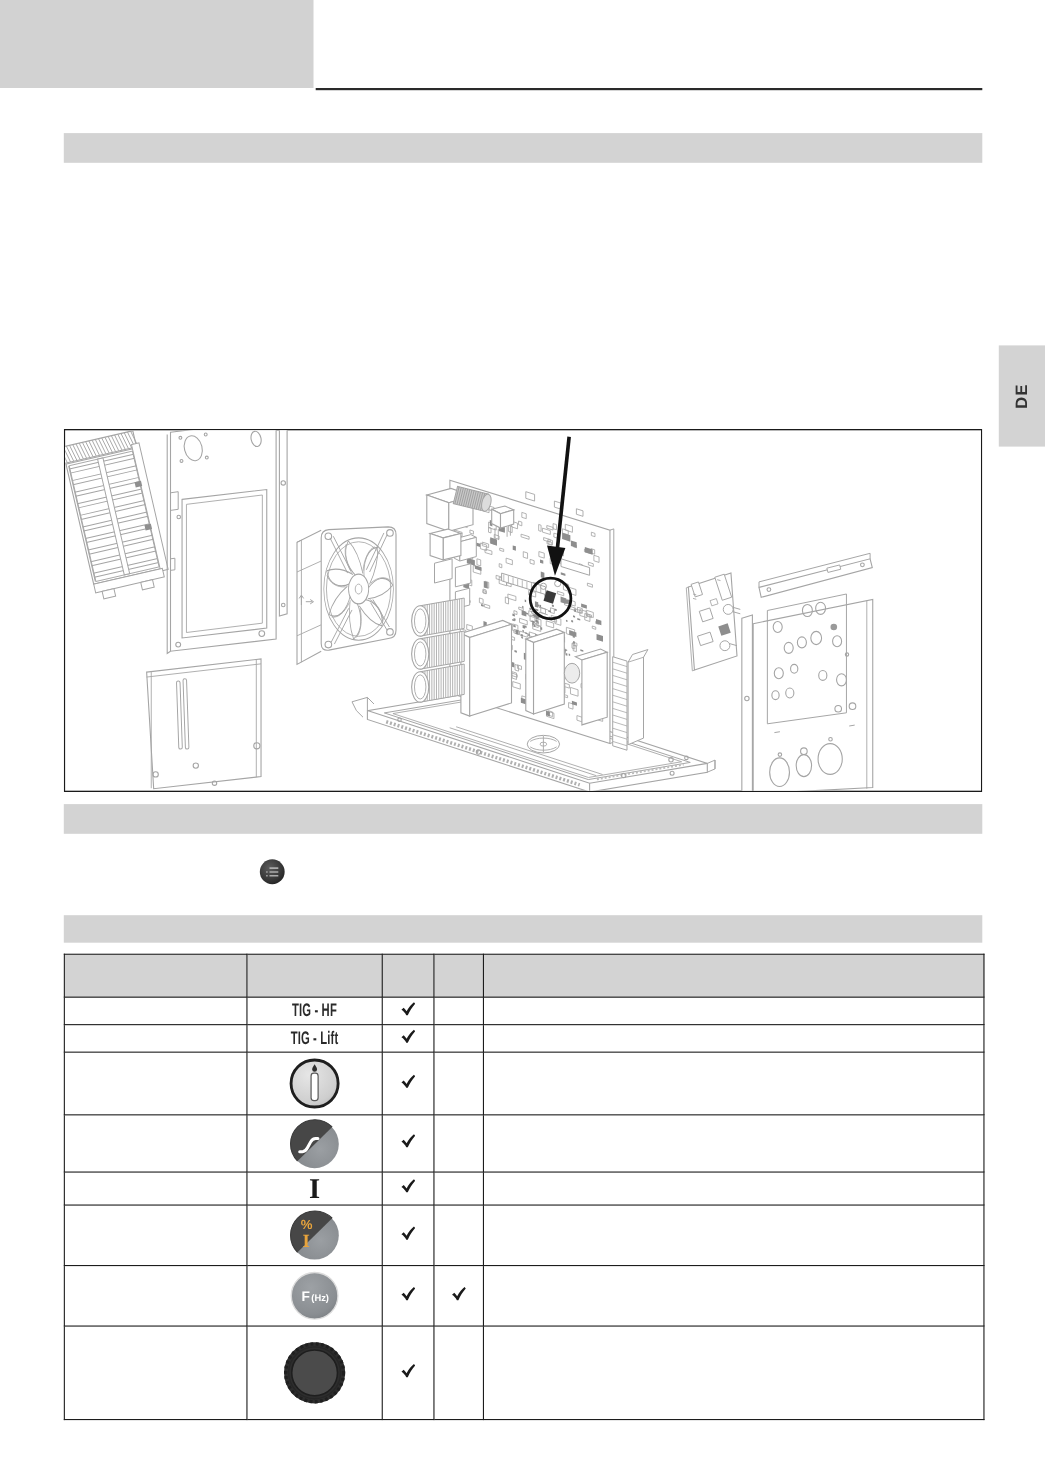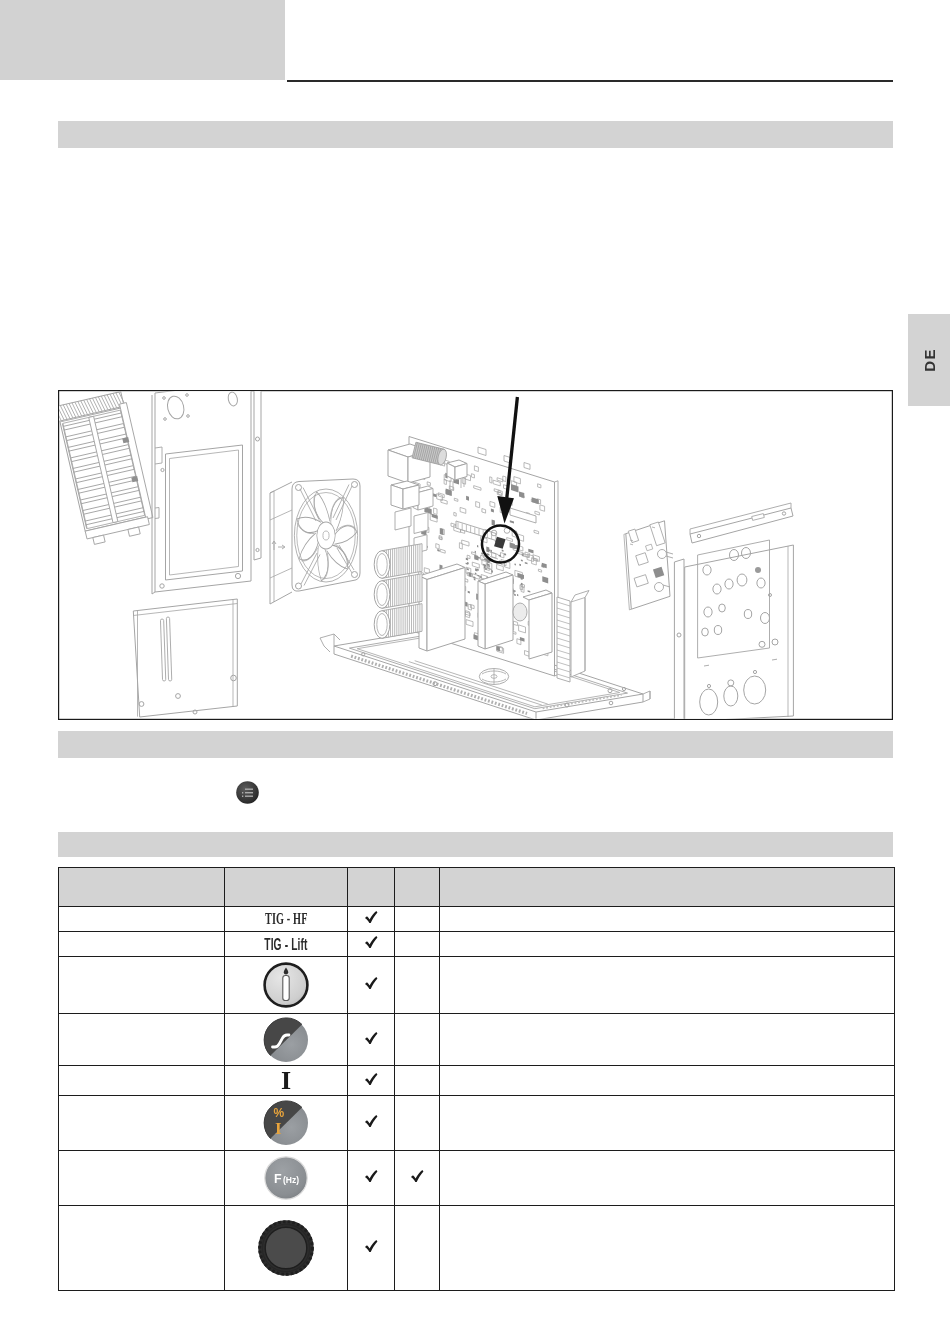--- a/index.html
+++ b/index.html
@@ -323,21 +323,21 @@
 
     <tbody>
         <tr style="height:39px;background:#d3d3d3;">
       <td></td>
           <td></td>
           <td></td>
           <td></td>
           <td></td>
     </tr>
 
-    <tr style="height:25px;font-family:Liberation Serif, serif;">
+    <tr style="height:25px;">
       <td></td>
           <td class="cell-ico"><span class="lbl">TIG - HF</span></td>
       <td class="cell-ico"><svg width="14" height="14" viewBox="0 0 15 15">
               <path d="M1,8.6 L3.2,6.6 C4.3,7.5 5.3,8.8 6,10.1 C8.2,6 10.7,3.2 13.2,1.1 L14.4,2.6 C11.4,5.9 9,9.7 7.2,13.9 L5.7,13.9 C4.7,11.8 3,9.9 1,8.6 Z" fill="#1a1a1a"></path>
             </svg></td>
       <td></td>
           <td></td>
     </tr>
 
     <tr style="height:25px;">

